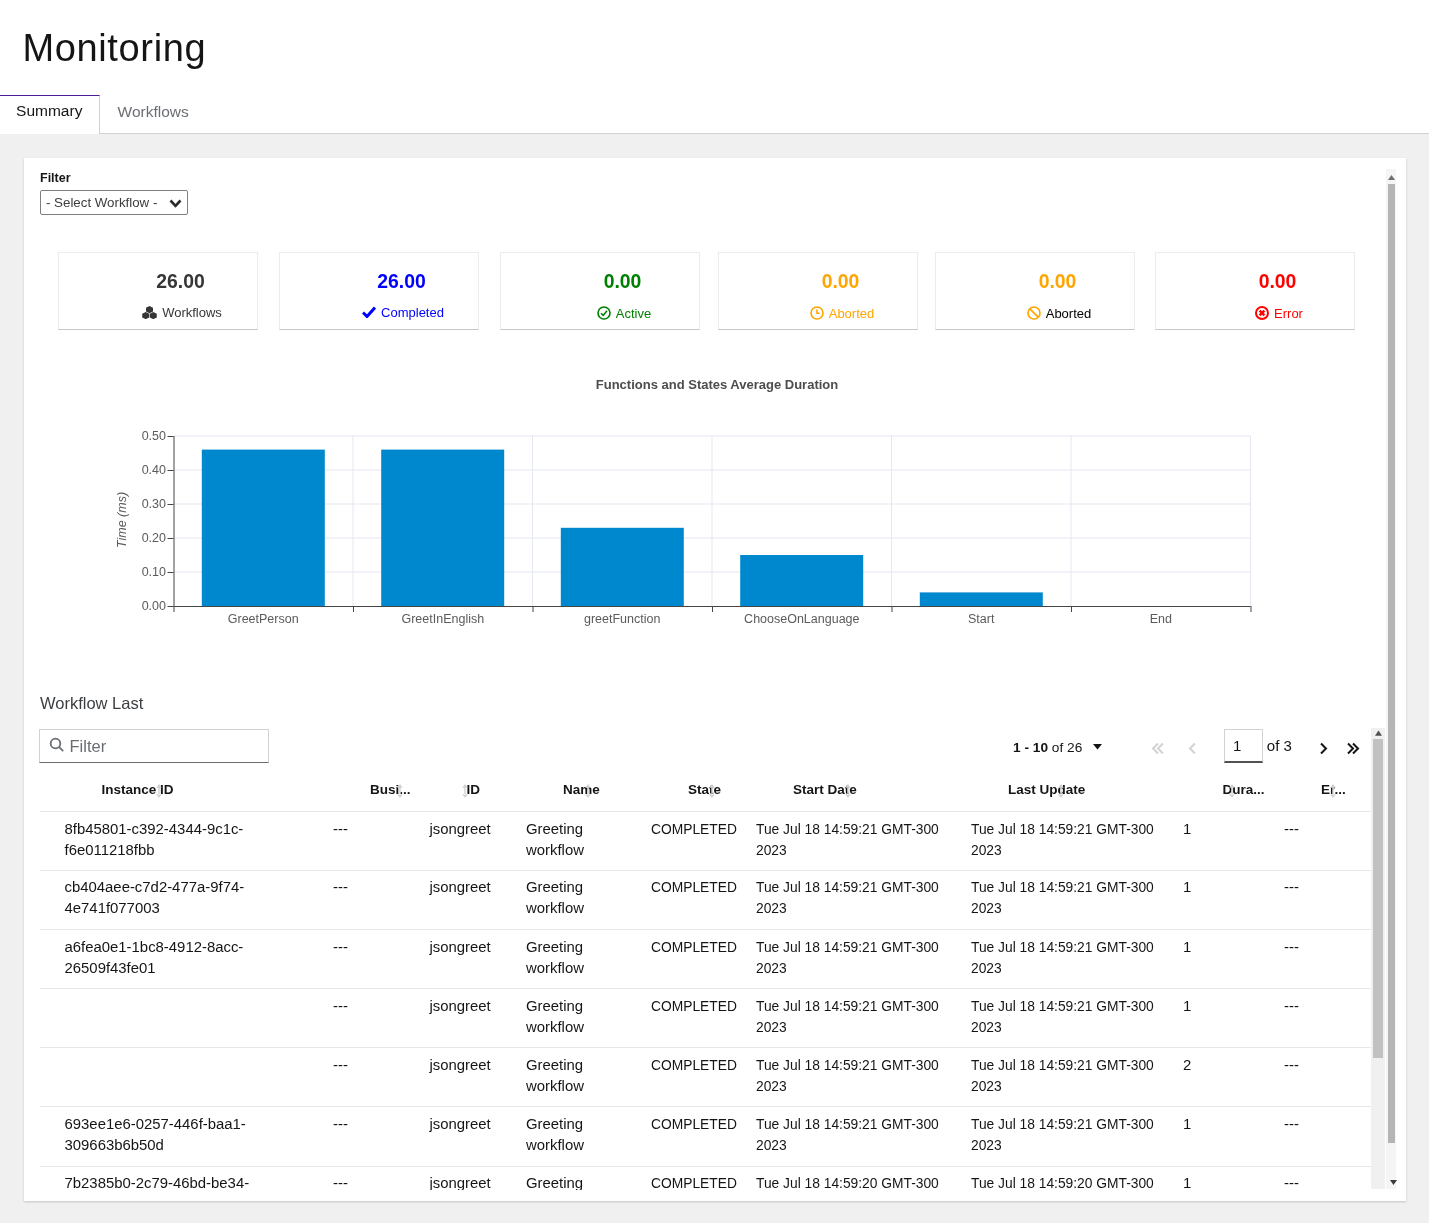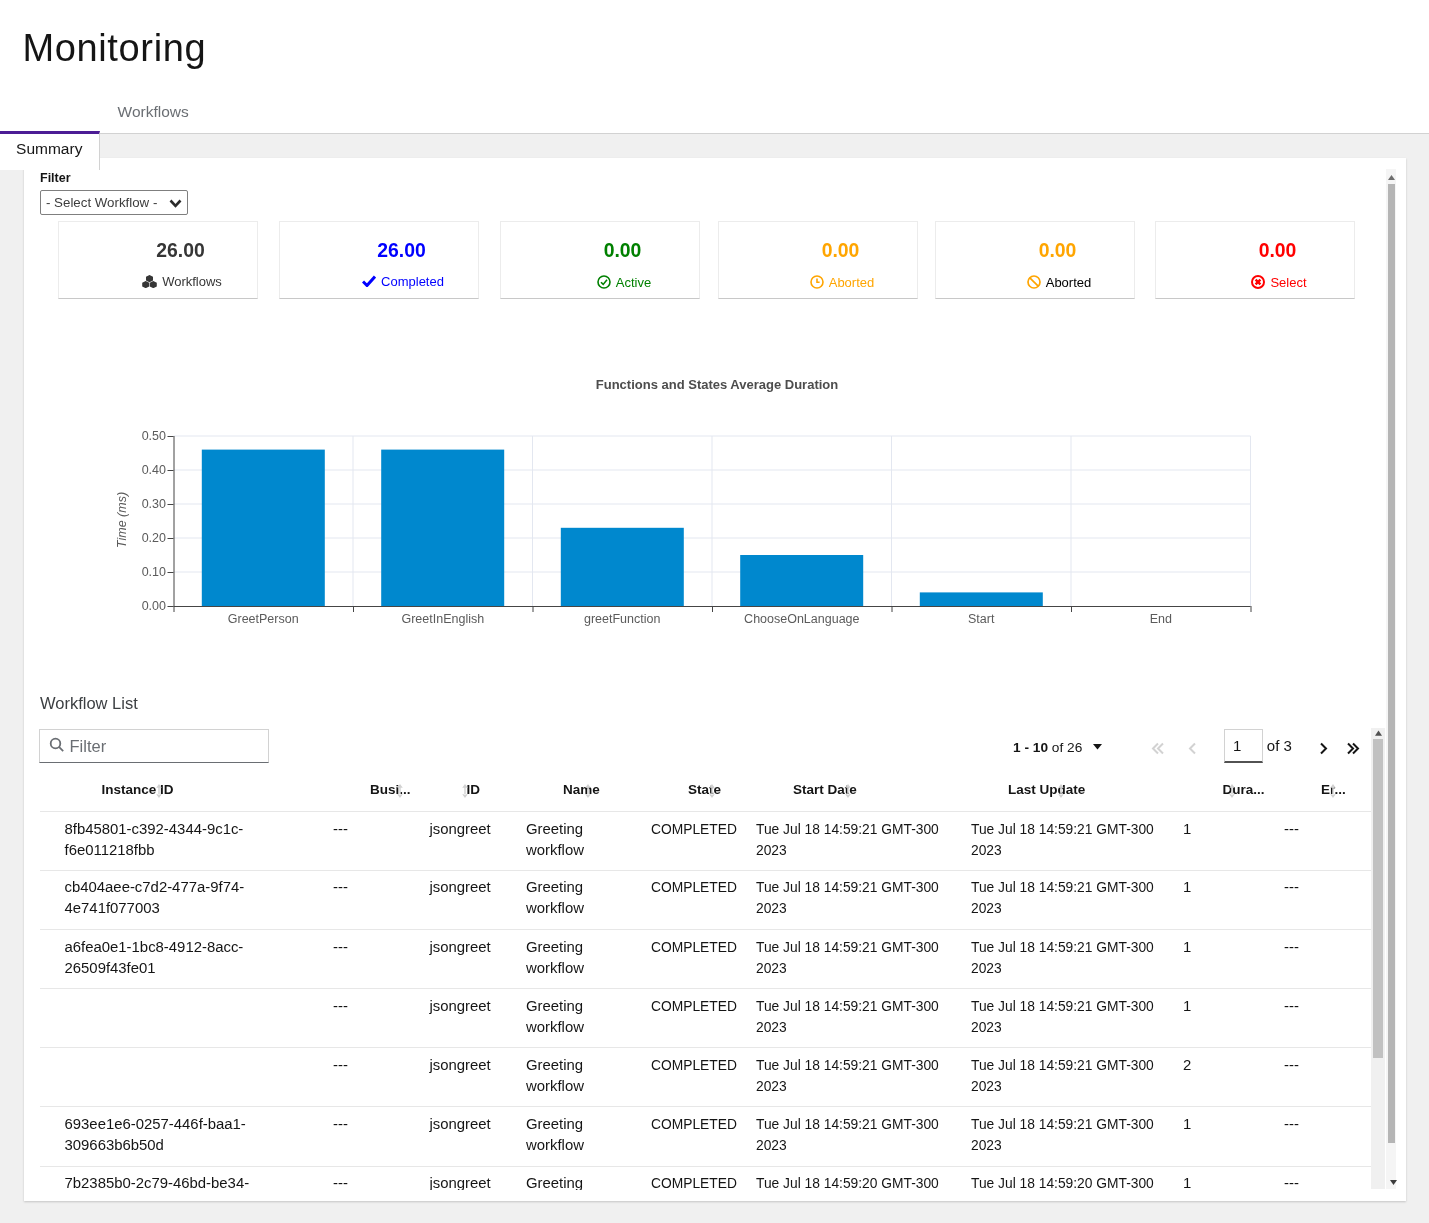--- a/index.html
+++ b/index.html
@@ -1,26 +1,26 @@
 <!DOCTYPE html>
 <html><head><meta charset="utf-8"><style>
 * { margin:0; padding:0; box-sizing:border-box; }
 body { font-family:"Liberation Sans", sans-serif; }
 .page { position:relative; width:1429px; height:1223px; background:#fff; overflow:hidden; }
 .title { position:absolute; left:22.4px; top:29px; font-size:38px; line-height:38px; letter-spacing:0.65px; color:#151515; }
 .tabline { position:absolute; left:0; top:133px; width:1429px; height:1px; background:#d2d2d2; }
-.tab-active { position:absolute; left:0; top:95px; width:99.5px; height:39px; background:#fff; border-top:3px solid #4c1d95; border-right:1px solid #d2d2d2; z-index:2;margin-top:36px; }
+.tab-active { position:absolute; left:0; top:95px; width:99.5px; height:39px; background:#fff; border-top:1px solid #4c1d95; border-right:1px solid #d2d2d2; z-index:2; }
 .tab-active span { display:block; text-align:center; font-size:15.5px; color:#151515; margin-top:5.8px; }
 .tab2 { position:absolute; left:117.6px; top:103.9px; line-height:15.5px; font-size:15.5px; color:#6a6e73; }
 .graybg { position:absolute; left:0; top:134px; width:1429px; height:1089px; background:#f0f0f0; }
 .card { position:absolute; left:24px; top:158px; width:1382px; height:1043px; background:#fff; box-shadow:0 1px 2px rgba(0,0,0,0.18); }
 .flabel { position:absolute; left:40px; top:171.5px; font-size:12.5px; line-height:12.5px; font-weight:bold; color:#151515; }
 .fselect { position:absolute; left:40px; top:189.5px; width:148px; height:25.5px; background:#fff; border:1px solid #7f7f7f; border-radius:2px; font-size:13.3px; color:#3c3c3c; line-height:23.5px; padding-left:5px; }
 
-.scard { position:absolute; top:221px; width:200px; height:78px; background:#fff; border:1px solid #ececec; border-bottom:1px solid #c8c8c8; text-align:center;padding-left:48px; }
+.scard { position:absolute; top:252px; width:200px; height:78px; background:#fff; border:1px solid #ececec; border-bottom:1px solid #c8c8c8; text-align:center;padding-left:48px; }
 .snum { margin-top:17.8px; font-size:19.4px; line-height:20px; font-weight:bold; position:relative; left:-1.5px; }
 .slab { margin-top:15.1px; font-size:13px; line-height:14px; }
 .ctitle { position:absolute; left:117px; top:375.9px; width:1200px; text-align:center; font-size:13px; line-height:18.7px; font-weight:bold; color:#4d4d4d; }
 .chart { position:absolute; font-family:"Liberation Sans", sans-serif; }
 .wlist { position:absolute; left:40px; top:695.2px; font-size:16.5px; line-height:16.5px; color:#3c3f42; }
 .search { position:absolute; left:39px; top:728.5px; width:230px; height:34.5px; background:#fff; border:1px solid #d2d2d2; border-bottom:1px solid #6a6e73; }
 .search svg { position:absolute; left:9px; top:7.5px; }
 .search .ph { position:absolute; left:29.5px; top:7px; font-size:16.5px; color:#6a6e73; }
 .pgtext { position:absolute; top:740.8px; font-size:13.7px; line-height:13.7px; color:#151515; }
 .pginput { position:absolute; left:1224px; top:729.3px; width:38.6px; height:34.2px; border:1px solid #d2d2d2; border-bottom:2px solid #525252; background:#fff; text-align:left; padding-left:8px; font-size:15px; line-height:31px; color:#151515; }
@@ -77,21 +77,21 @@
 <div class="slab" style="color:#000000"><svg width="14" height="14" viewBox="0 0 14 14" style="vertical-align:-2px">
           <circle cx="7" cy="7" r="6" fill="none" stroke="#ffa500" stroke-width="1.7"></circle>
           <path d="M2.8 2.8 L11.2 11.2" fill="none" stroke="#ffa500" stroke-width="1.7"></path>
         </svg><span style="margin-left:5px">Aborted</span></div>
 </div>
 <div class="scard" style="left:1155px">
 <div class="snum" style="color:#ff0000">0.00</div>
 <div class="slab" style="color:#ff0000"><svg width="14" height="14" viewBox="0 0 14 14" style="vertical-align:-2px">
           <circle cx="7" cy="7" r="6" fill="none" stroke="#ff0000" stroke-width="2"></circle>
           <path d="M4.6 4.6 L9.4 9.4 M9.4 4.6 L4.6 9.4" fill="none" stroke="#ff0000" stroke-width="2.4"></path>
-        </svg><span style="margin-left:5px">Select</span></div>
+        </svg><span style="margin-left:5px">Error</span></div>
 </div>
 <div class="ctitle">Functions and States Average Duration</div>
 <svg class="chart" style="left:95px;top:425px" width="1265" height="205" viewBox="0 0 1265 205">
 <line x1="78.5" y1="147" x2="1155.5" y2="147" stroke="#e3e7f0" stroke-width="1"></line>
 <line x1="78.5" y1="113" x2="1155.5" y2="113" stroke="#e3e7f0" stroke-width="1"></line>
 <line x1="78.5" y1="79" x2="1155.5" y2="79" stroke="#e3e7f0" stroke-width="1"></line>
 <line x1="78.5" y1="45" x2="1155.5" y2="45" stroke="#e3e7f0" stroke-width="1"></line>
 <line x1="78.5" y1="11" x2="1155.5" y2="11" stroke="#e3e7f0" stroke-width="1"></line>
 <line x1="258.0" y1="11" x2="258.0" y2="181" stroke="#e3e7f0" stroke-width="1"></line>
 <line x1="437.5" y1="11" x2="437.5" y2="181" stroke="#e3e7f0" stroke-width="1"></line>
@@ -126,21 +126,21 @@
 <text x="71" y="49" text-anchor="end" font-size="12.5" fill="#5b5b5b">0.40</text>
 <text x="71" y="15" text-anchor="end" font-size="12.5" fill="#5b5b5b">0.50</text>
 <text x="168.2" y="198" text-anchor="middle" font-size="12.5" fill="#5b5b5b">GreetPerson</text>
 <text x="347.8" y="198" text-anchor="middle" font-size="12.5" fill="#5b5b5b">GreetInEnglish</text>
 <text x="527.2" y="198" text-anchor="middle" font-size="12.5" fill="#5b5b5b">greetFunction</text>
 <text x="706.8" y="198" text-anchor="middle" font-size="12.5" fill="#5b5b5b">ChooseOnLanguage</text>
 <text x="886.2" y="198" text-anchor="middle" font-size="12.5" fill="#5b5b5b">Start</text>
 <text x="1065.8" y="198" text-anchor="middle" font-size="12.5" fill="#5b5b5b">End</text>
 <text transform="translate(30.5,95) rotate(-90)" text-anchor="middle" font-size="12.5" font-style="italic" fill="#5b5b5b">Time (ms)</text>
 </svg>
-<div class="wlist">Workflow List</div>
+<div class="wlist">Workflow Last</div>
 <div class="search">
 <svg width="16" height="16" viewBox="0 0 16 16">
         <circle cx="6.5" cy="6.5" r="4.8" fill="none" stroke="#6a6e73" stroke-width="1.8"></circle>
         <line x1="10.2" y1="10.2" x2="14.2" y2="14.2" stroke="#6a6e73" stroke-width="1.8"></line>
       </svg>
 <span class="ph">Filter</span>
 </div>
 <div class="pgtext" style="left:1013px"><b>1 - 10</b> of 26</div>
 <svg class="nav" style="left:1092.5px;top:744px" width="9" height="5.5" viewBox="0 0 9 5.5">
       <path d="M0 0 L9 0 L4.5 5.5 Z" fill="#151515"></path>

